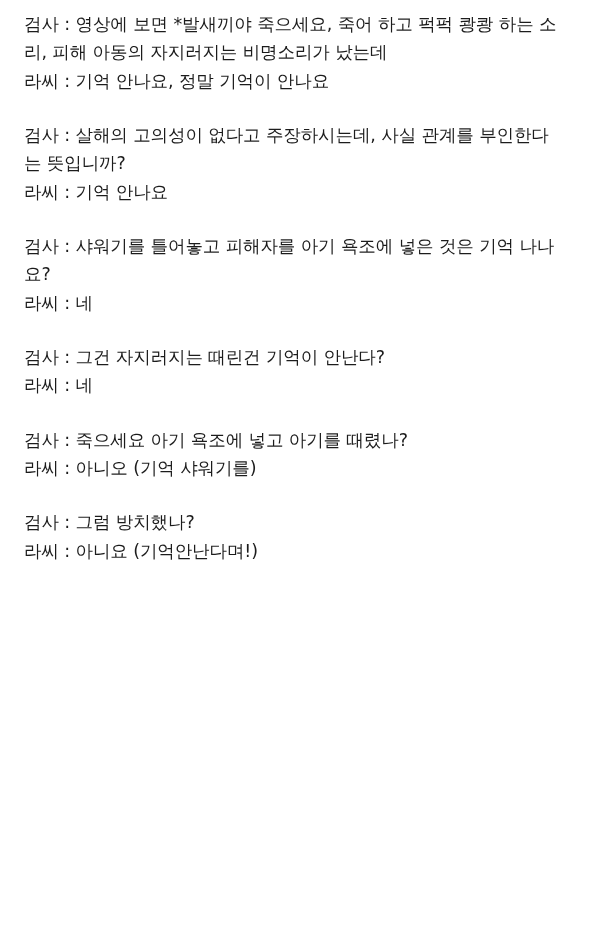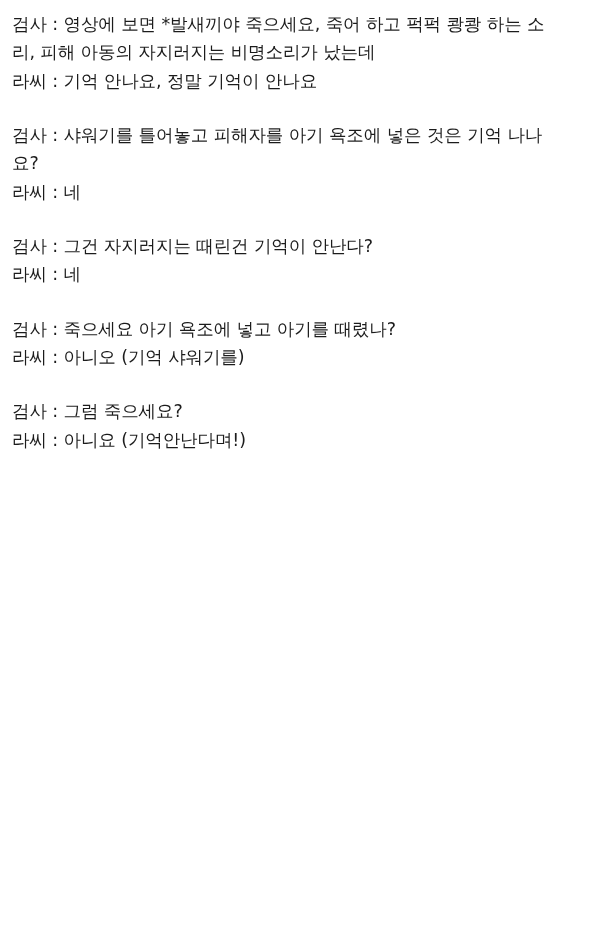--- a/index.html
+++ b/index.html
@@ -10,21 +10,21 @@
   body {
     width: 600px;
     height: 940px;
     font-family: "DejaVu Sans", "Liberation Sans", sans-serif;
     color: #1c1c1c;
     overflow: hidden;
   }
   #doc {
     box-sizing: border-box;
     width: 581px;
-    padding: 10px 16px 0 12px;
+    padding: 10px 16px 0 24px;
   }
   .block {
     margin: 0 0 26px 0;
   }
   .block:last-child {
     margin-bottom: 0;
   }
   .line {
     font-size: 17.5px;
     line-height: 1.62;
@@ -39,34 +39,38 @@
 <body>
 
 <div id="doc">
 
   <div class="block">
     <p class="line">검사 : 영상에 보면 *발새끼야 죽으세요, 죽어 하고 퍽퍽 쾅쾅 하는 소리, 피해 아동의 자지러지는 비명소리가 났는데</p>
     <p class="line">라씨 : 기억 안나요, 정말 기억이 안나요</p>
   </div>
 
 
+  <div class="block">
+    <p class="line">검사 : 살해의 고의성이 없다고 주장하시는데, 사실 관계를 부인한다는 뜻입니까?</p>
+    <p class="line">라씨 : 기억 안나요</p>
+  </div>
 
   <div class="block">
     <p class="line">검사 : 샤워기를 틀어놓고 피해자를 아기 욕조에 넣은 것은 기억 나나요?</p>
     <p class="line">라씨 : 네</p>
   </div>
 
   <div class="block">
     <p class="line">검사 : 그건 자지러지는 때린건 기억이 안난다?</p>
     <p class="line">라씨 : 네</p>
   </div>
 
   <div class="block">
     <p class="line">검사 : 죽으세요 아기 욕조에 넣고 아기를 때렸나?</p>
     <p class="line">라씨 : 아니오 (기억 샤워기를)</p>
   </div>
 
   <div class="block">
-    <p class="line">검사 : 그럼 죽으세요?</p>
+    <p class="line">검사 : 그럼 방치했나?</p>
     <p class="line">라씨 : 아니요 (기억안난다며!)</p>
   </div>
 
 </div>
 
 </body></html>

